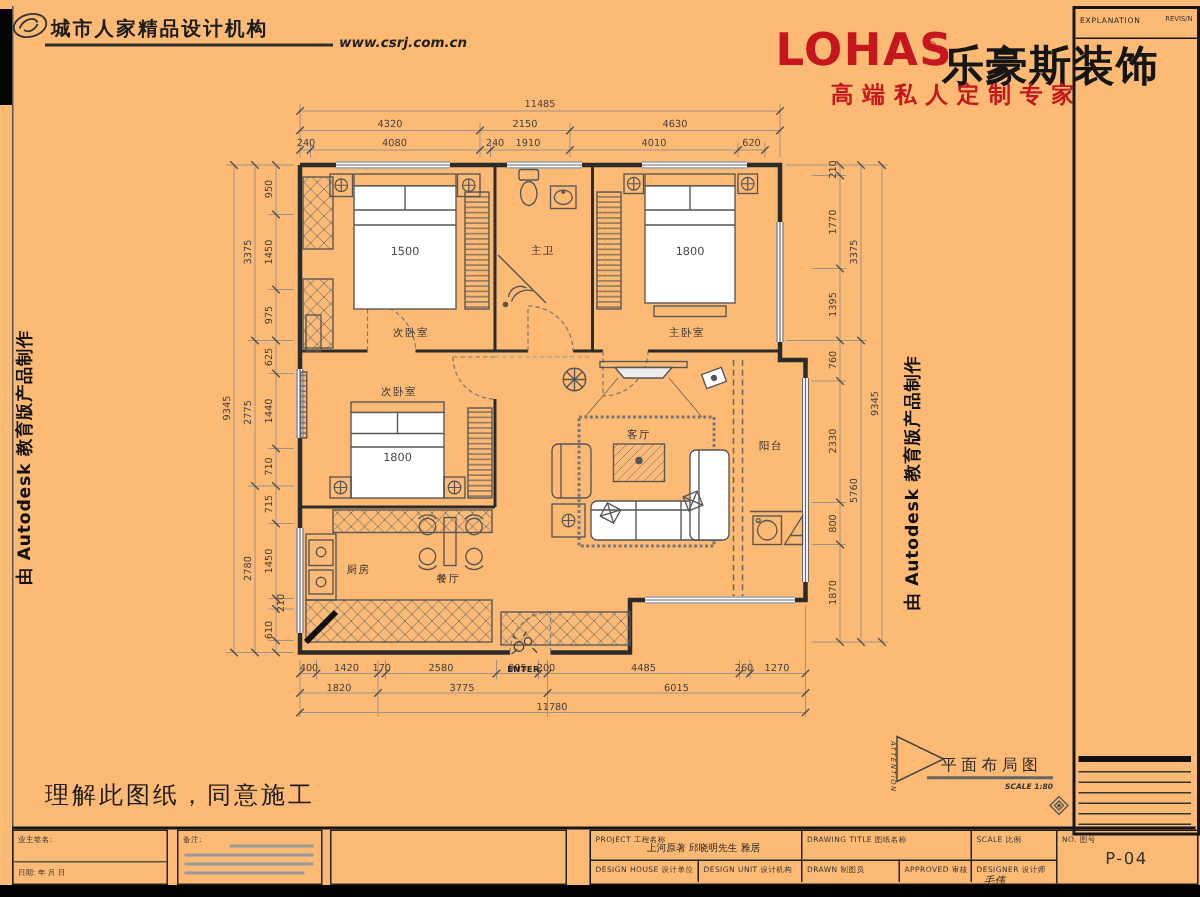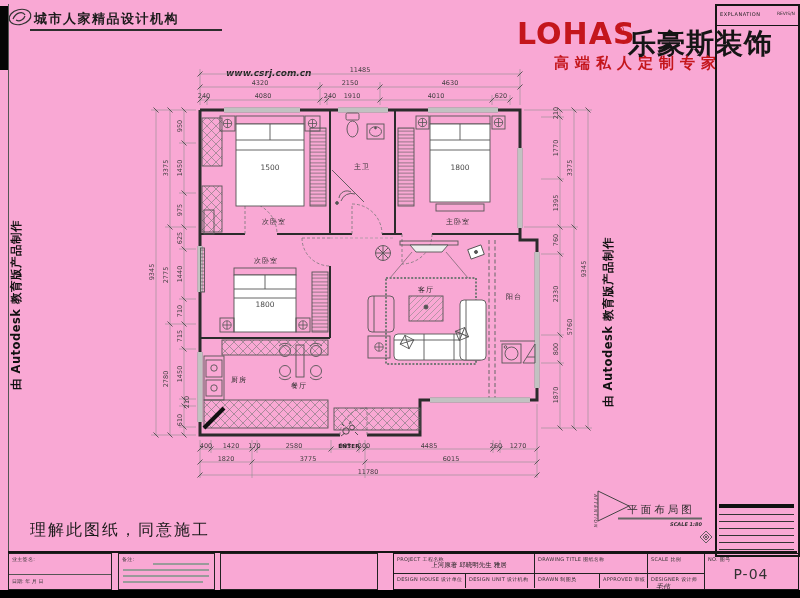--- a/index.html
+++ b/index.html
@@ -1,22 +1,22 @@
 <!DOCTYPE html>
 <html><head>
 <meta charset="utf-8">
 <style>
   html,body{margin:0;padding:0;background:#e8e8e8;}
-  #sheet{position:relative;width:800px;height:598px;background:#f9a8d4;overflow:hidden;
+  #sheet{position:relative;width:800px;height:598px;background:#fdba74;overflow:hidden;
          font-family:"DejaVu Sans","Liberation Sans",sans-serif;}
   .abs{position:absolute;}
   
   #agency-name{left:34px;top:10px;font-size:13px;font-weight:bold;color:#1c1c1c;letter-spacing:1.5px;}
   #agency-underline{left:30px;top:29px;width:192px;height:2px;background:#2d2d2d;}
-  #website{left:226px;top:24px;font-size:9px;font-style:italic;font-weight:bold;color:#222;margin-top:44px;}
+  #website{left:226px;top:24px;font-size:9px;font-style:italic;font-weight:bold;color:#222;}
   #brand-latin{left:517px;top:16px;font-size:30px;font-weight:bold;color:#c4161c;letter-spacing:1px;}
   #brand-reg{left:617px;top:26px;font-size:8px;font-weight:bold;color:#c4161c;}
   #brand-cn{left:628px;top:25px;font-size:28px;font-weight:bold;color:#151515;letter-spacing:1px;}
   #brand-tagline{left:554px;top:54px;font-size:15px;color:#c4161c;letter-spacing:6px;font-weight:bold;}
   
   #expl-panel{left:715px;top:4px;width:81px;height:549px;border:2px solid #161616;background:transparent;}
   #expl-head{left:0;top:0;width:100%;height:19px;border-bottom:1.5px solid #161616;}
   #expl-title{left:3px;top:5px;font-size:5px;color:#222;letter-spacing:.5px;}
   #expl-rev{right:3px;top:5px;font-size:4.5px;color:#333;}
   .expl-row{left:2px;width:75px;height:1px;background:#333;}
@@ -41,21 +41,21 @@
   #cell-owner{left:8px;top:553px;width:104px;height:37px;}
   #owner-divider{left:9px;top:574px;width:102px;height:1px;background:#555;}
   #owner-date{position:absolute;left:3px;top:24px;font-size:5px;color:#333;}
   #cell-remark{left:118px;top:553px;width:97px;height:37px;}
   #cell-blank{left:220px;top:553px;width:158px;height:37px;}
   #tb-right{left:393px;top:553px;width:406px;height:37px;border:1.5px solid #161616;box-sizing:border-box;}
   .tbr{position:absolute;box-sizing:border-box;border-right:1px solid #222;}
   .tbr-b{border-top:1px solid #222;}
   #project-value{position:absolute;left:10px;top:7px;width:130px;text-align:center;font-size:6.5px;color:#222;}
   #designer-value{position:absolute;left:8px;top:8px;font-size:7px;color:#222;font-family:"Liberation Serif",serif;font-style:italic;}
-  #no-value{position:absolute;left:0;top:12px;width:100%;text-align:center;font-size:14px;color:#333;letter-spacing:1px;}
+  #no-value{position:absolute;left:0;top:12px;width:100%;text-align:center;font-size:11px;color:#333;letter-spacing:1px;}
   
   text.dim{font-size:6.5px;fill:#3e3e3e;font-family:"DejaVu Sans",sans-serif;}
   text.rlabel{font-size:7px;fill:#2e2e2e;letter-spacing:1px;}
   text.blabel{font-size:7.5px;fill:#4a4a4a;}
   text.enter{font-size:5.5px;font-weight:bold;fill:#222;letter-spacing:.3px;}
   text.figtitle{font-size:10.5px;fill:#2c2c2c;letter-spacing:3px;}
   text.figscale{font-size:5px;font-style:italic;font-weight:bold;fill:#333;}
   text.figattn{font-size:4.5px;font-style:italic;fill:#333;letter-spacing:1px;}
 </style>
 </head>

